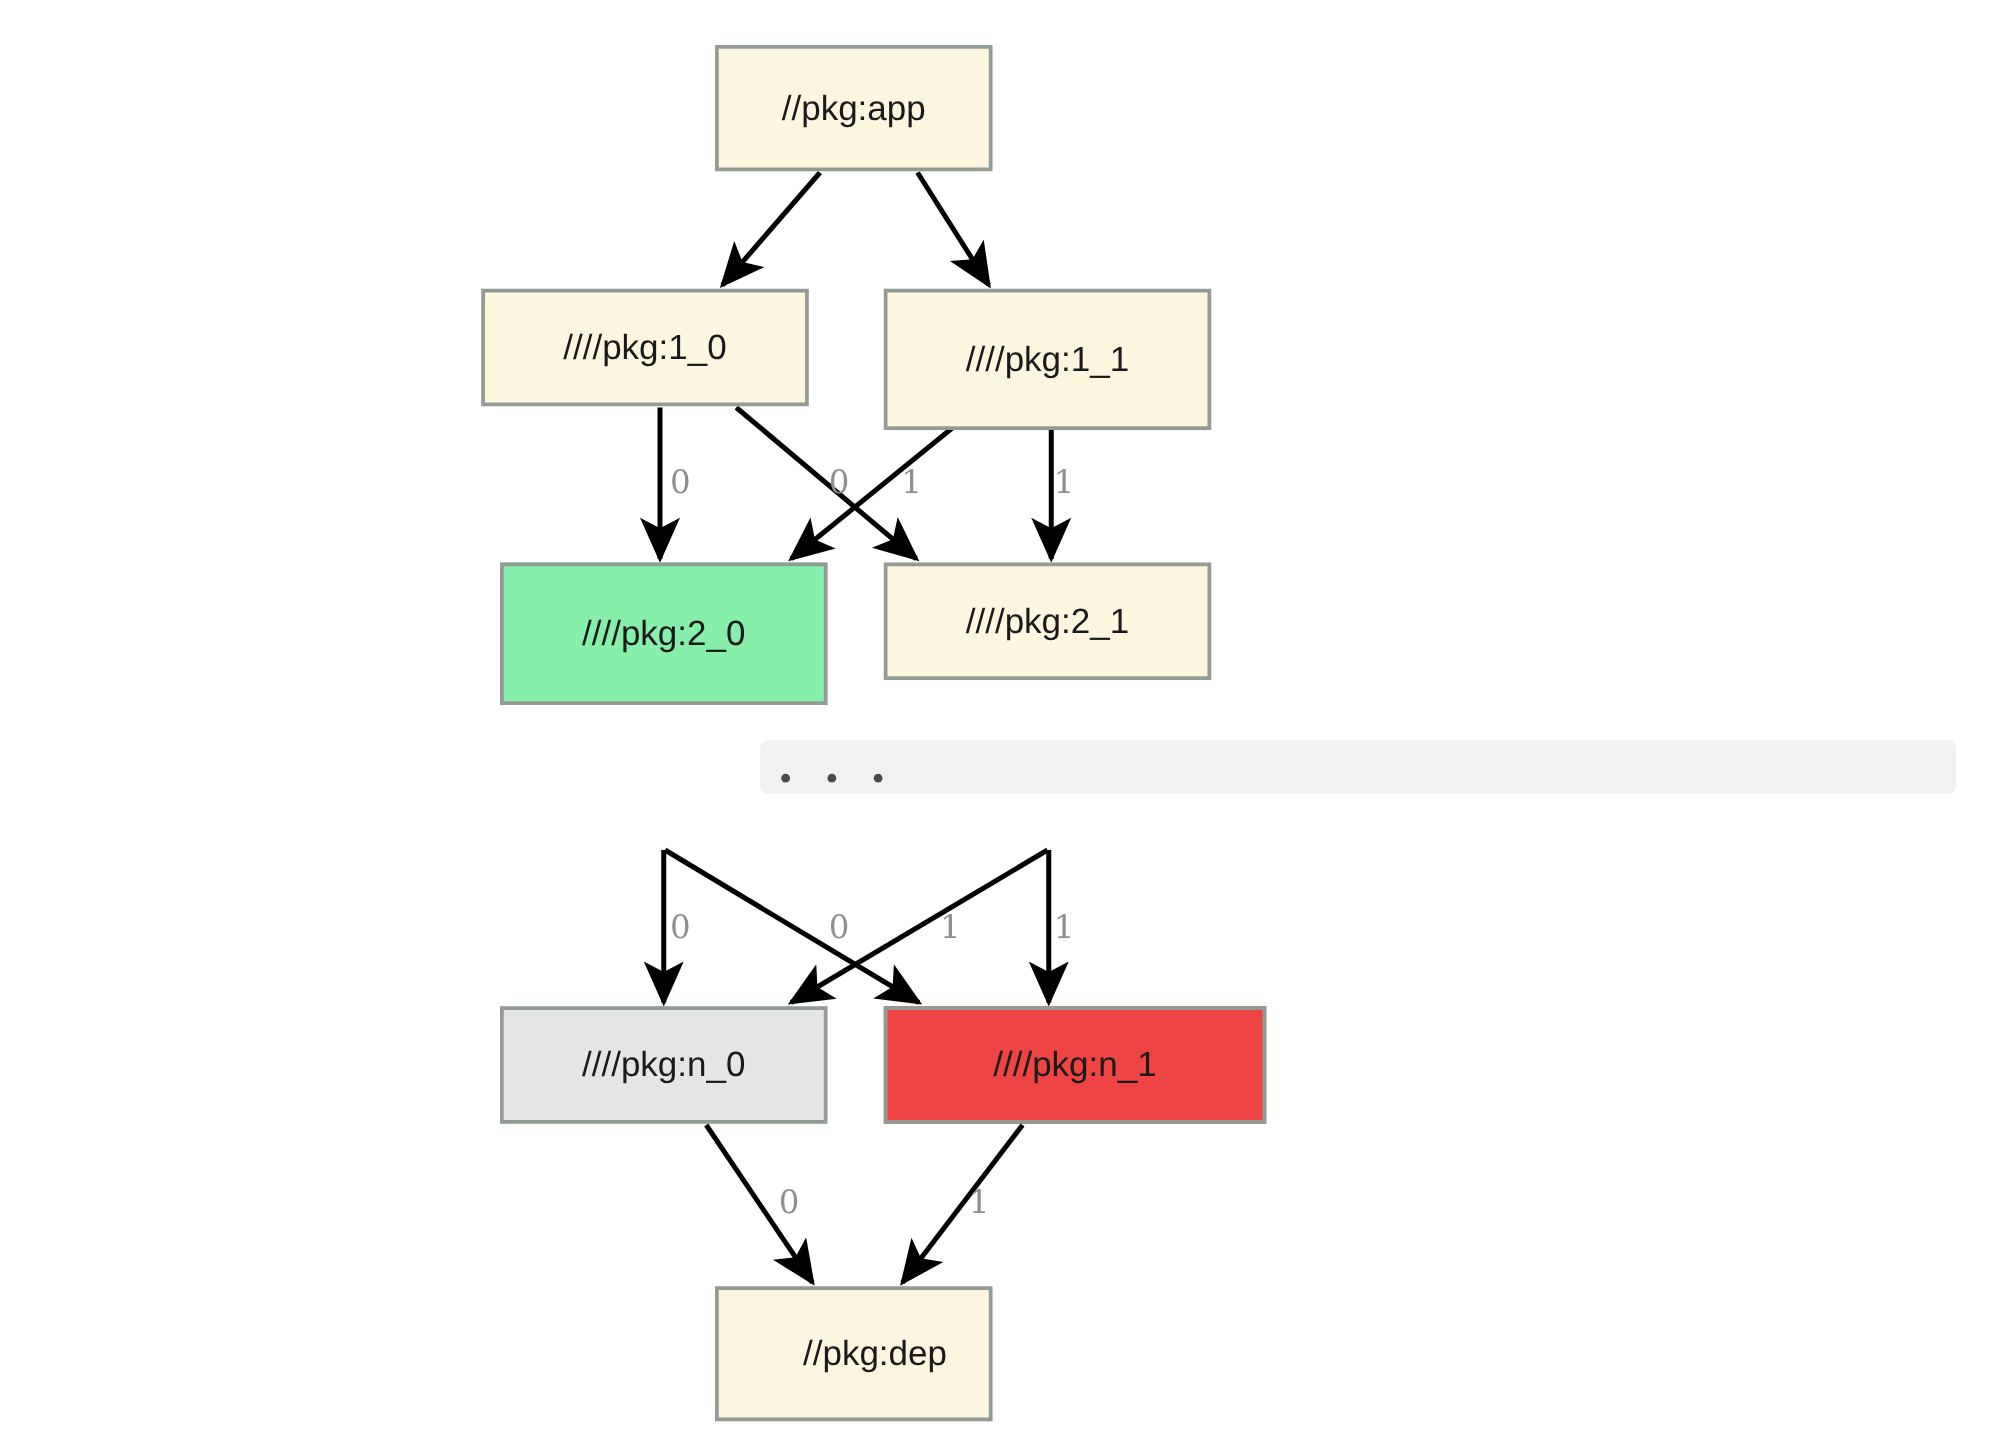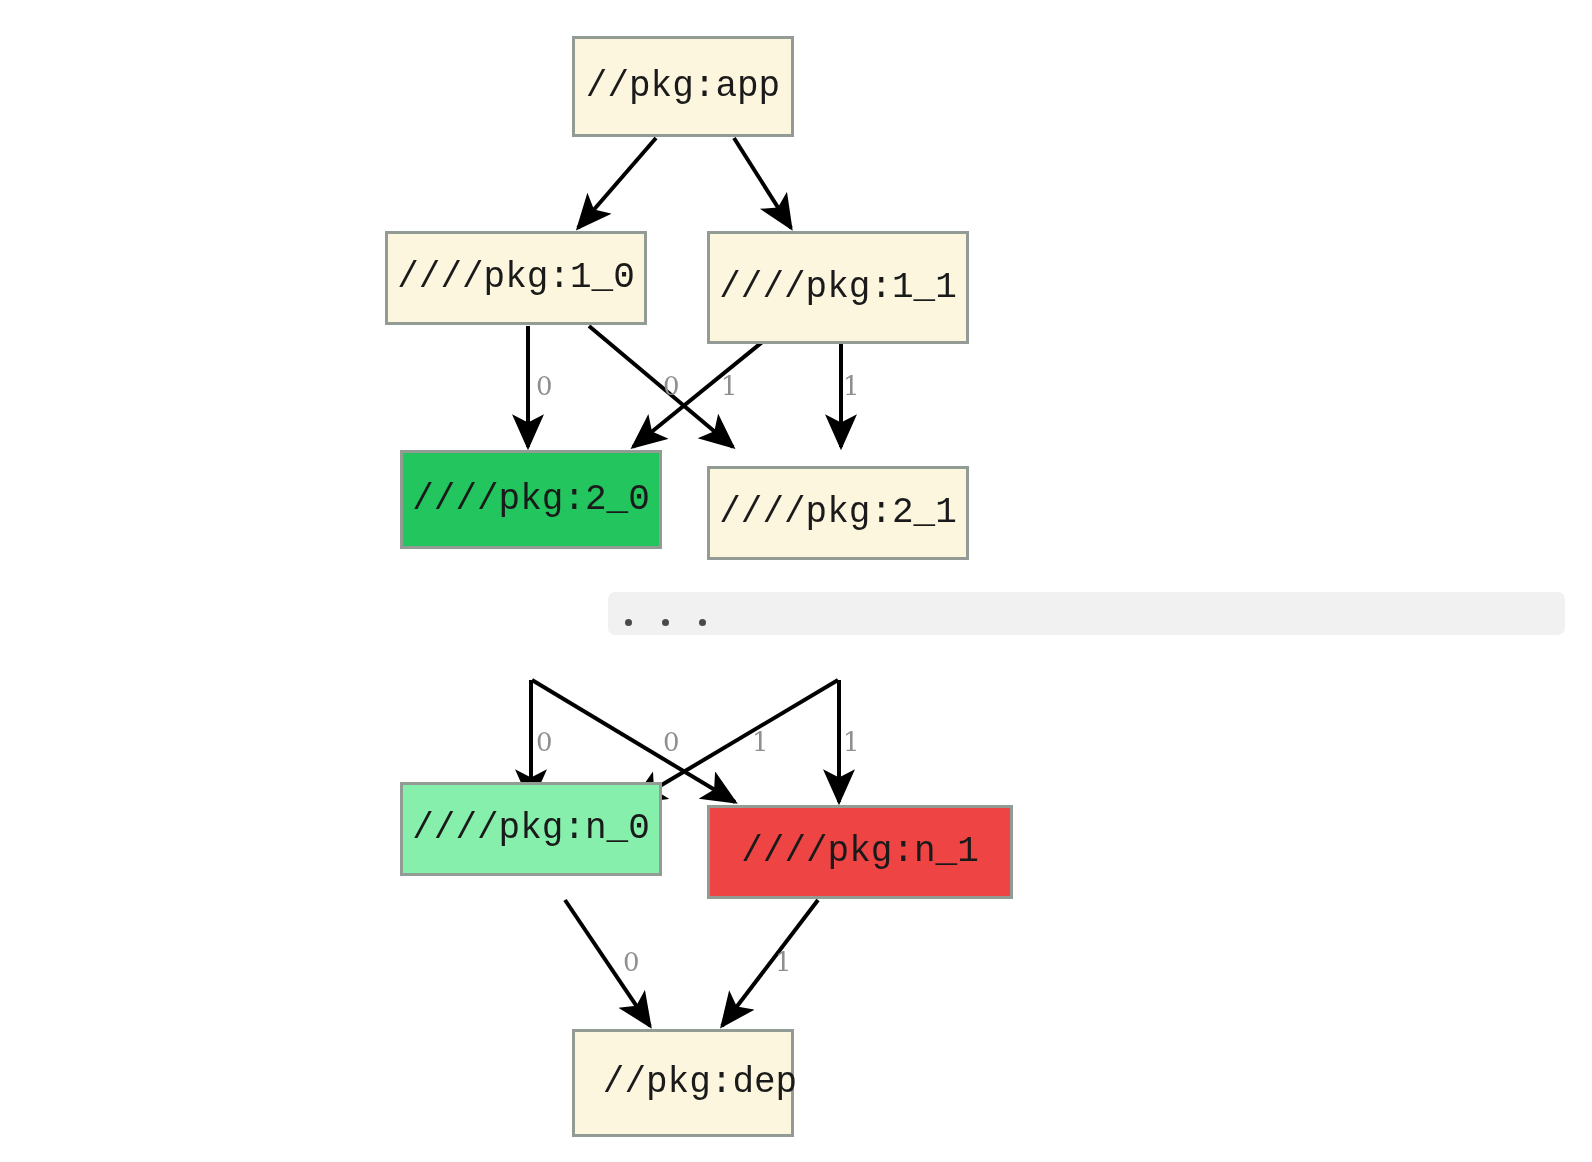--- a/index.html
+++ b/index.html
@@ -31,22 +31,22 @@
   .node-box {
     position: absolute;
     box-sizing: border-box;
     background: #fdf6df;
     border: 3px solid #939b95;
     display: flex;
     align-items: center;
     justify-content: center;
   }
   .node-label {
-    font-family: Liberation Mono, monospace;
-    font-size: 36px;
+    font-family: Liberation Sans, sans-serif;
+    font-size: 28px;
     color: #1a1a1a;
     letter-spacing: 0px;
     white-space: nowrap;
     line-height: 1;
   }
   .edge-label {
     position: absolute;
     font-family: "DejaVu Serif", "Liberation Serif", serif;
     font-size: 26px;
     color: #8f8f8f;
@@ -104,27 +104,27 @@
   <div id="nodes-layer">
       <div class="node-box" style="left: 572px; top: 36px; width: 222px; height: 101px; background: rgb(253, 246, 223); border-color: rgb(147, 155, 149);">
         <span class="node-label">//pkg:app</span>
       </div>
       <div class="node-box" style="left: 385px; top: 231px; width: 262px; height: 94px; background: rgb(253, 246, 223); border-color: rgb(147, 155, 149);">
         <span class="node-label">////pkg:1_0</span>
       </div>
       <div class="node-box" style="left: 707px; top: 231px; width: 262px; height: 113px; background: rgb(253, 246, 223); border-color: rgb(147, 155, 149);">
         <span class="node-label">////pkg:1_1</span>
       </div>
-      <div class="node-box" style="left: 400px; top: 450px; width: 262px; height: 99px; background: #22c55e; border-color: rgb(147, 155, 149);">
+      <div class="node-box" style="left: 400px; top: 450px; width: 262px; height: 114px; background: #86efac; border-color: rgb(147, 155, 149);">
         <span class="node-label">////pkg:2_0</span>
       </div>
-      <div class="node-box" style="left: 707px; top: 450px; width: 262px; height: 94px; background: rgb(253, 246, 223); border-color: rgb(147, 155, 149); margin-top: 16px;">
+      <div class="node-box" style="left: 707px; top: 450px; width: 262px; height: 94px; background: rgb(253, 246, 223); border-color: rgb(147, 155, 149);">
         <span class="node-label">////pkg:2_1</span>
       </div>
-      <div class="node-box" style="left: 400px; top: 782px; width: 262px; height: 94px; background: #86efac; border-color: rgb(147, 155, 149);">
+      <div class="node-box" style="left: 400px; top: 805px; width: 262px; height: 94px; background: #e5e5e5; border-color: rgb(147, 155, 149);">
         <span class="node-label">////pkg:n_0</span>
       </div>
       <div class="node-box" style="left: 707px; top: 805px; width: 306px; height: 94px; background: #ef4444; border-color: rgb(147, 155, 149);">
         <span class="node-label">////pkg:n_1</span>
       </div>
       <div class="node-box" style="left: 572px; top: 1029px; width: 222px; height: 108px; background: rgb(253, 246, 223); border-color: rgb(147, 155, 149); padding-left: 34px;">
         <span class="node-label">//pkg:dep</span>
       </div>
     </div>
   <div id="edge-labels-layer">

